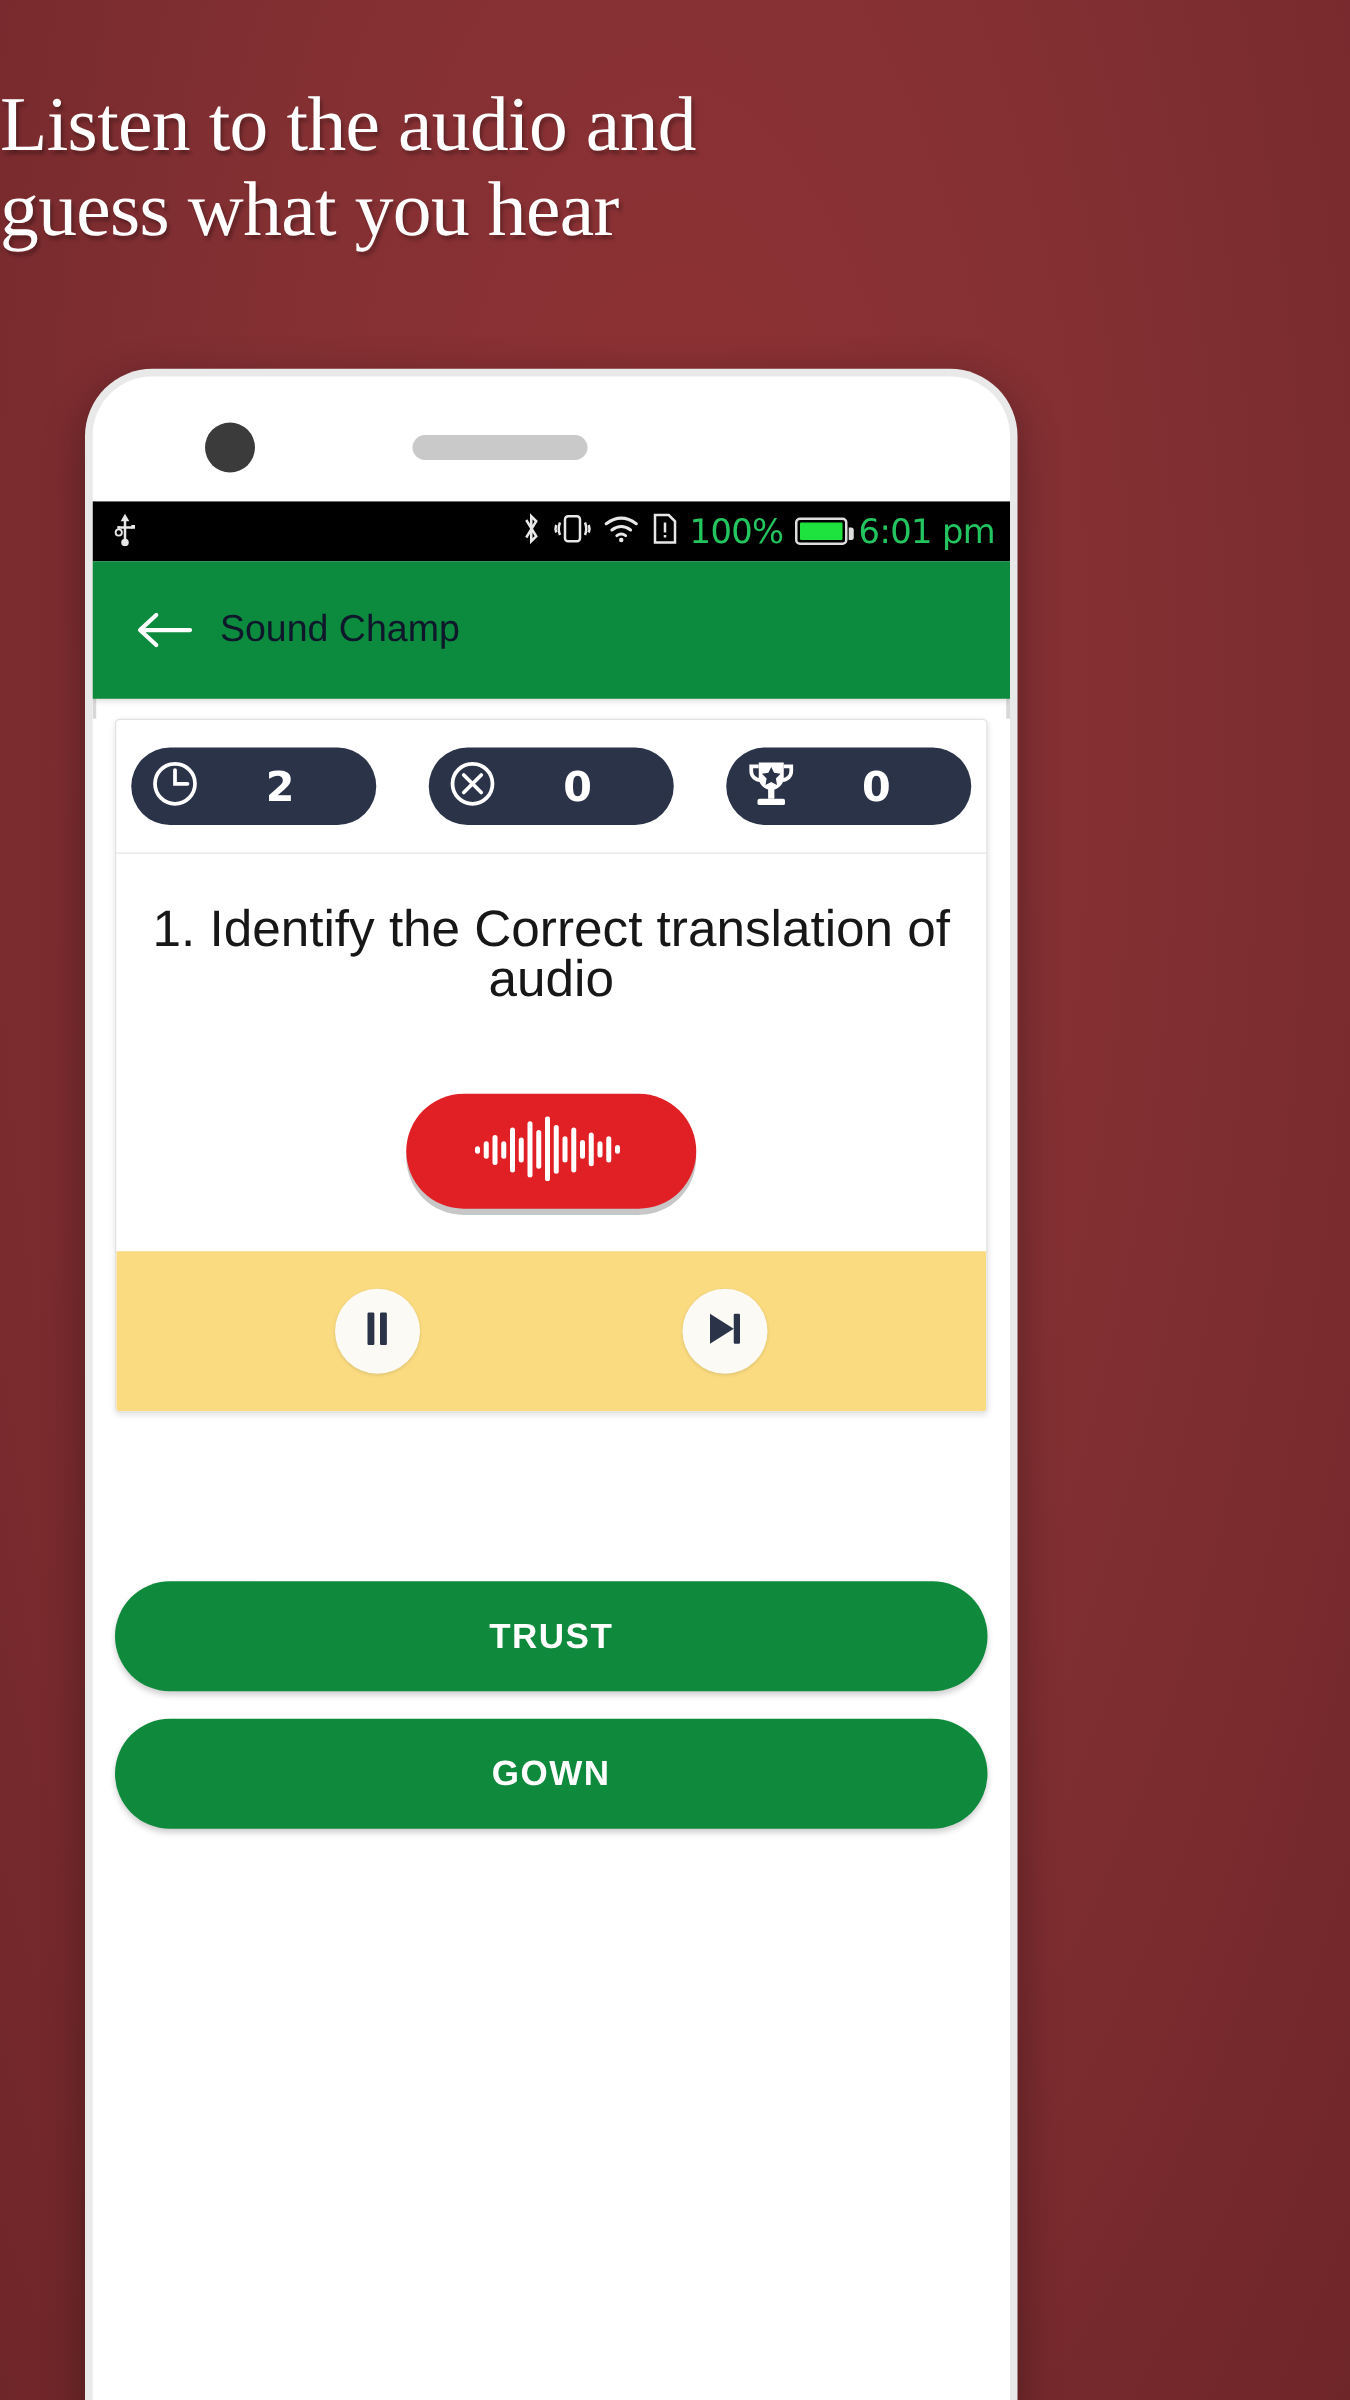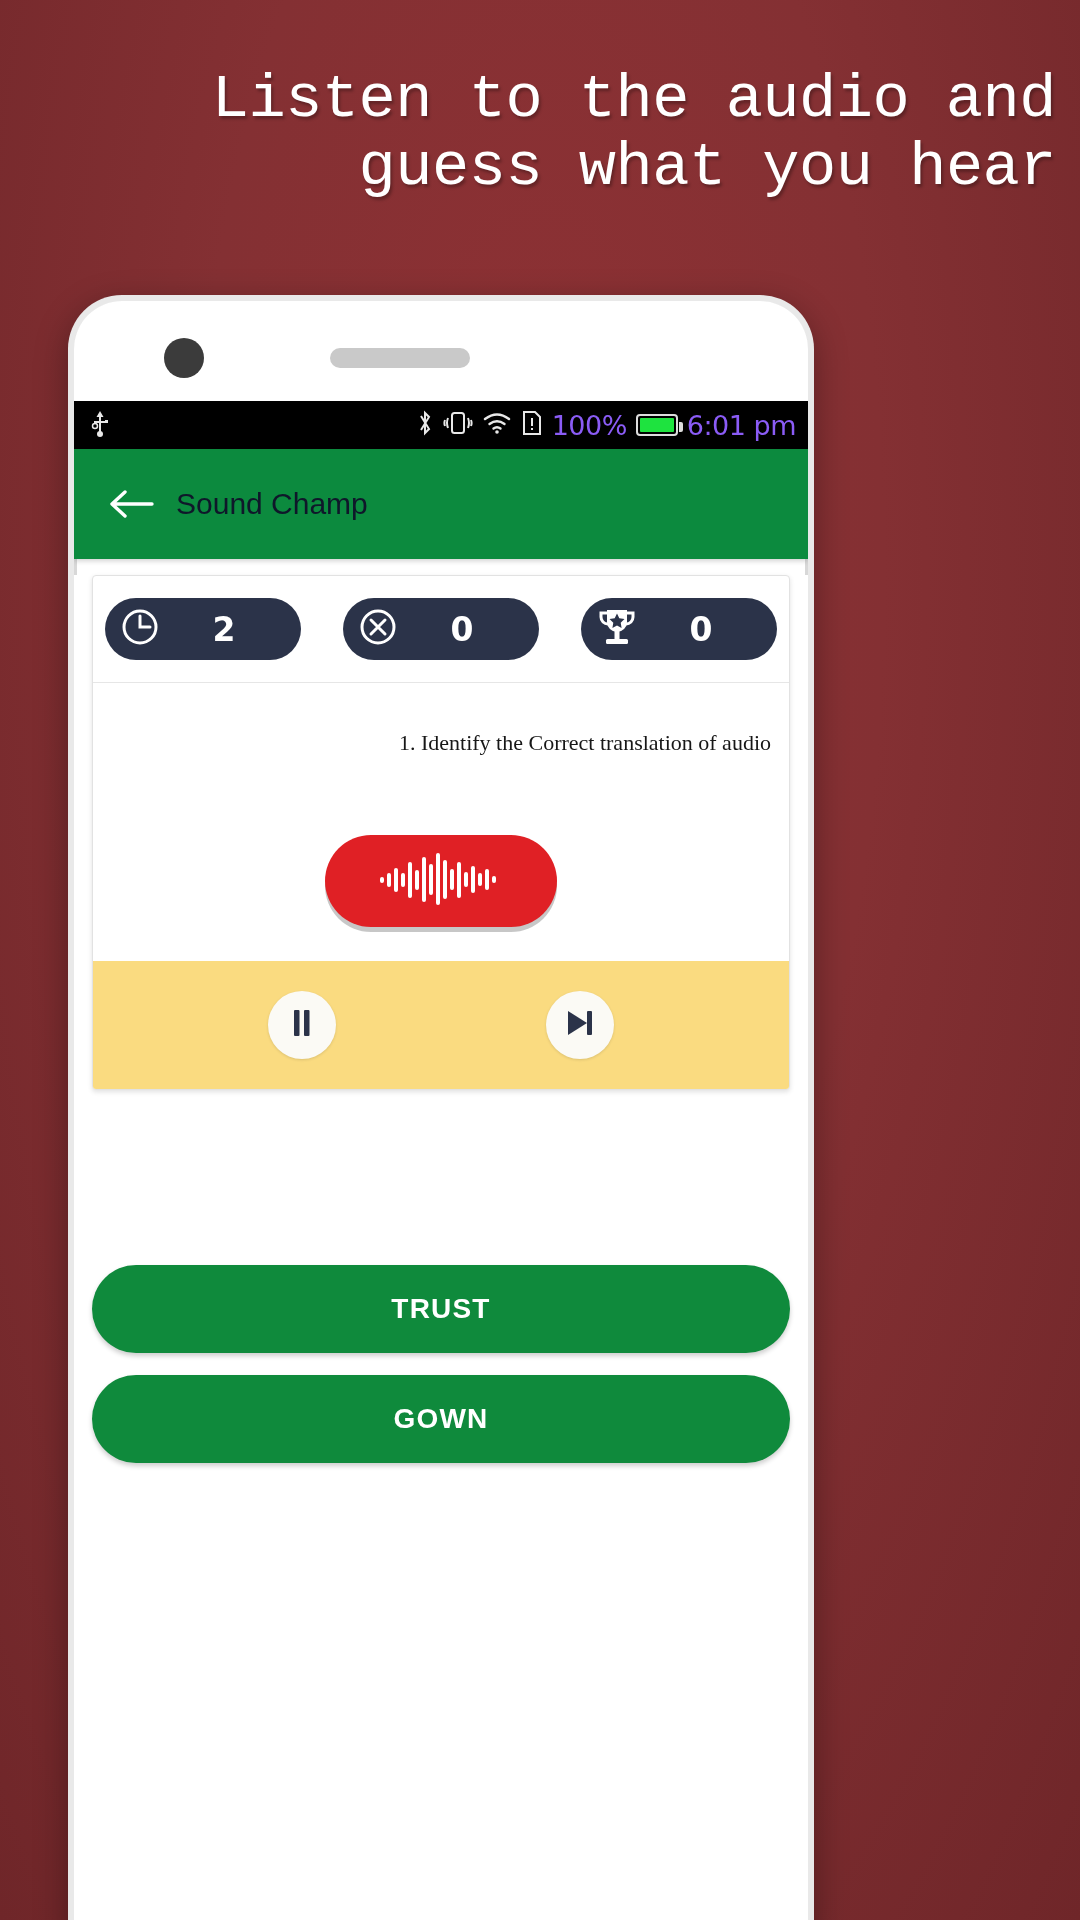--- a/index.html
+++ b/index.html
@@ -10,28 +10,28 @@
   }
   body {
     background: radial-gradient(ellipse at 50% 30%, #8e3134 0%, #843033 45%, #6f2629 100%);
     position: relative;
   }
 
   
   .headline {
     position: absolute;
     top: 66px; left: 0; width: 1056px;
-    text-align: right;
+    text-align: left;
     color: #ffffff;
     font-size: 62px;
     line-height: 68px;
     font-weight: 400;
     letter-spacing: -0.5px;
     text-shadow: 2px 3px 3px rgba(0,0,0,0.28);
-    font-family: Liberation Mono, monospace;
+    font-family: Liberation Serif, serif;
   }
   .headline .l2 { display: block; }
 
   
   .phone {
     position: absolute;
     left: 68px; top: 295px;
     width: 746px; height: 1640px;
     background: #e9e9e9;
     border-radius: 54px 54px 0 0;
@@ -70,21 +70,21 @@
   .statusbar {
     height: 48px;
     background: #000000;
     display: flex;
     align-items: center;
     padding: 0 12px 0 16px;
     color: #f0f0f0;
   }
   .sb-left { display: flex; align-items: center; gap: 8px; }
   .sb-right { margin-left: auto; display: flex; align-items: center; gap: 9px; }
-  .sb-text { font-size: 27px; color: #8b5cf6; font-family: "DejaVu Sans", sans-serif; letter-spacing: -0.5px; }
+  .sb-text { font-size: 27px; color: #22c55e; font-family: "DejaVu Sans", sans-serif; letter-spacing: -0.5px; }
   .batt {
     width: 42px; height: 22px;
     border: 2px solid #dddddd; border-radius: 4px;
     position: relative; padding: 2px;
   }
   .batt::after {
     content: ""; position: absolute; right: -7px; top: 6px;
     width: 4px; height: 10px; background: #dddddd; border-radius: 0 2px 2px 0;
   }
   .batt i { display: block; width: 100%; height: 100%; background: #1ee33f; border-radius: 1px; }
@@ -131,25 +131,25 @@
   }
   .pill .pv {
     flex: 1;
     text-align: center;
     font-size: 33px;
     font-weight: bold;
     font-family: "DejaVu Sans", sans-serif;
   }
   .question {
     padding: 40px 18px 30px 18px;
-    font-size: 22px;
+    font-size: 41px;
     color: #171717;
-    text-align: right;
+    text-align: center;
     line-height: 40px;
-    font-family: Liberation Serif, serif;
+    font-family: Liberation Sans, sans-serif;
   }
   .audio-wrap { padding: 42px 0 34px 0; display: flex; justify-content: center; }
   .audio-btn {
     width: 232px; height: 92px;
     background: #e02025;
     border-radius: 46px;
     display: flex; align-items: center; justify-content: center;
     box-shadow: 0 5px 0 rgba(0,0,0,0.22);
   }
   .player {

